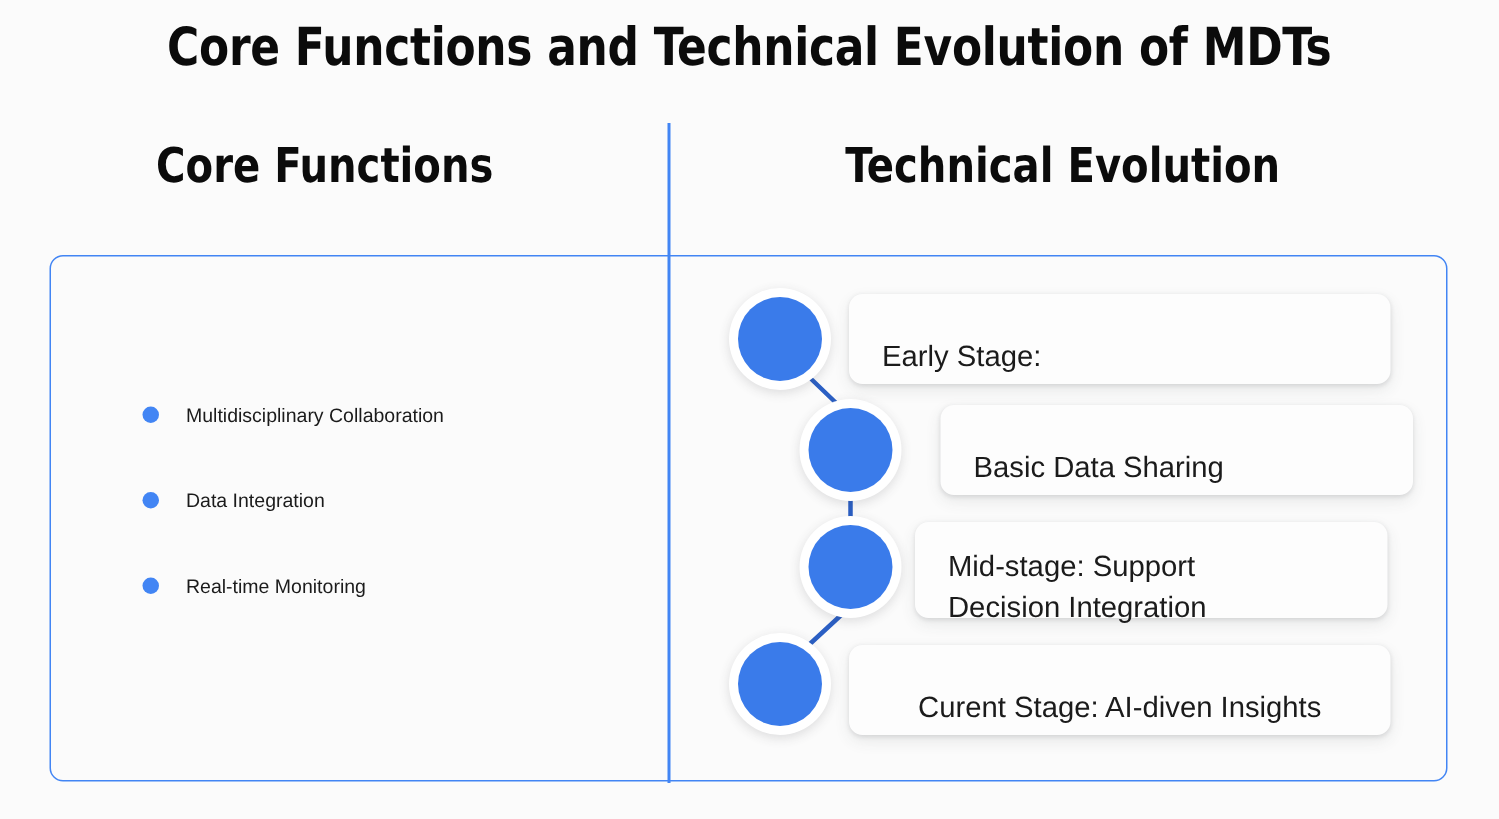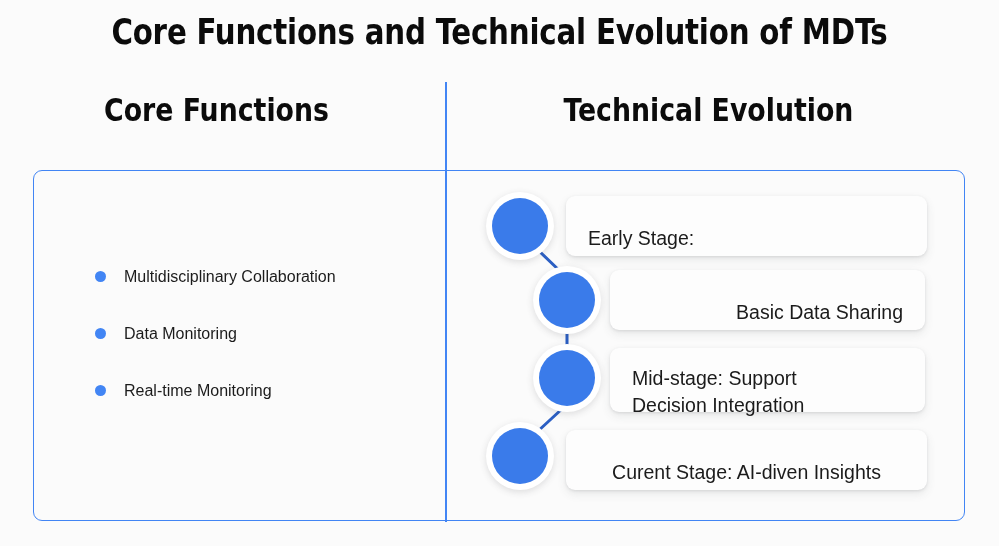--- a/index.html
+++ b/index.html
@@ -102,21 +102,21 @@
   }
   .core-bullet {
     width: 11px;
     height: 11px;
     border-radius: 50%;
     background: #4285f4;
     flex: 0 0 auto;
     margin-right: 18px;
   }
   .core-label {
-    font-size: 16px;
+    font-size: 13px;
     line-height: 26px;
     color: #1b1b1b;
     white-space: nowrap;
   }
 
   
   .timeline {
     position: absolute;
     left: 445px;
     top: 170px;
@@ -168,21 +168,21 @@
   }
 
   
   .node-0 { left: 41px;  top: 22px;  }
   .node-1 { left: 88px;  top: 96px;  }
   .node-2 { left: 88px;  top: 174px; }
   .node-3 { left: 41px;  top: 252px; }
 
   
   .card-0 { left: 121px; top: 26px;  width: 361px; height: 60px; }
-  .card-1 { left: 165px; top: 100px; width: 315px; height: 60px; justify-content: flex-end; }
+  .card-1 { left: 182px; top: 100px; width: 315px; height: 60px; }
   .card-2 { left: 165px; top: 178px; width: 315px; height: 64px; }
   .card-3 { left: 121px; top: 260px; width: 361px; height: 60px; justify-content: center; }
 </style>
 </head>
 <body>
 
 <div id="page-root">
 
   <div class="main-title">Core Functions and Technical Evolution of MDTs</div>
 
@@ -196,21 +196,21 @@
 
   <div class="core-list">
 
     <div class="core-item">
       <span class="core-bullet"></span>
       <span class="core-label">Multidisciplinary Collaboration</span>
     </div>
 
     <div class="core-item">
       <span class="core-bullet"></span>
-      <span class="core-label">Data Monitoring</span>
+      <span class="core-label">Data Integration</span>
     </div>
 
     <div class="core-item">
       <span class="core-bullet"></span>
       <span class="core-label">Real-time Monitoring</span>
     </div>
 
 
   </div>
 

